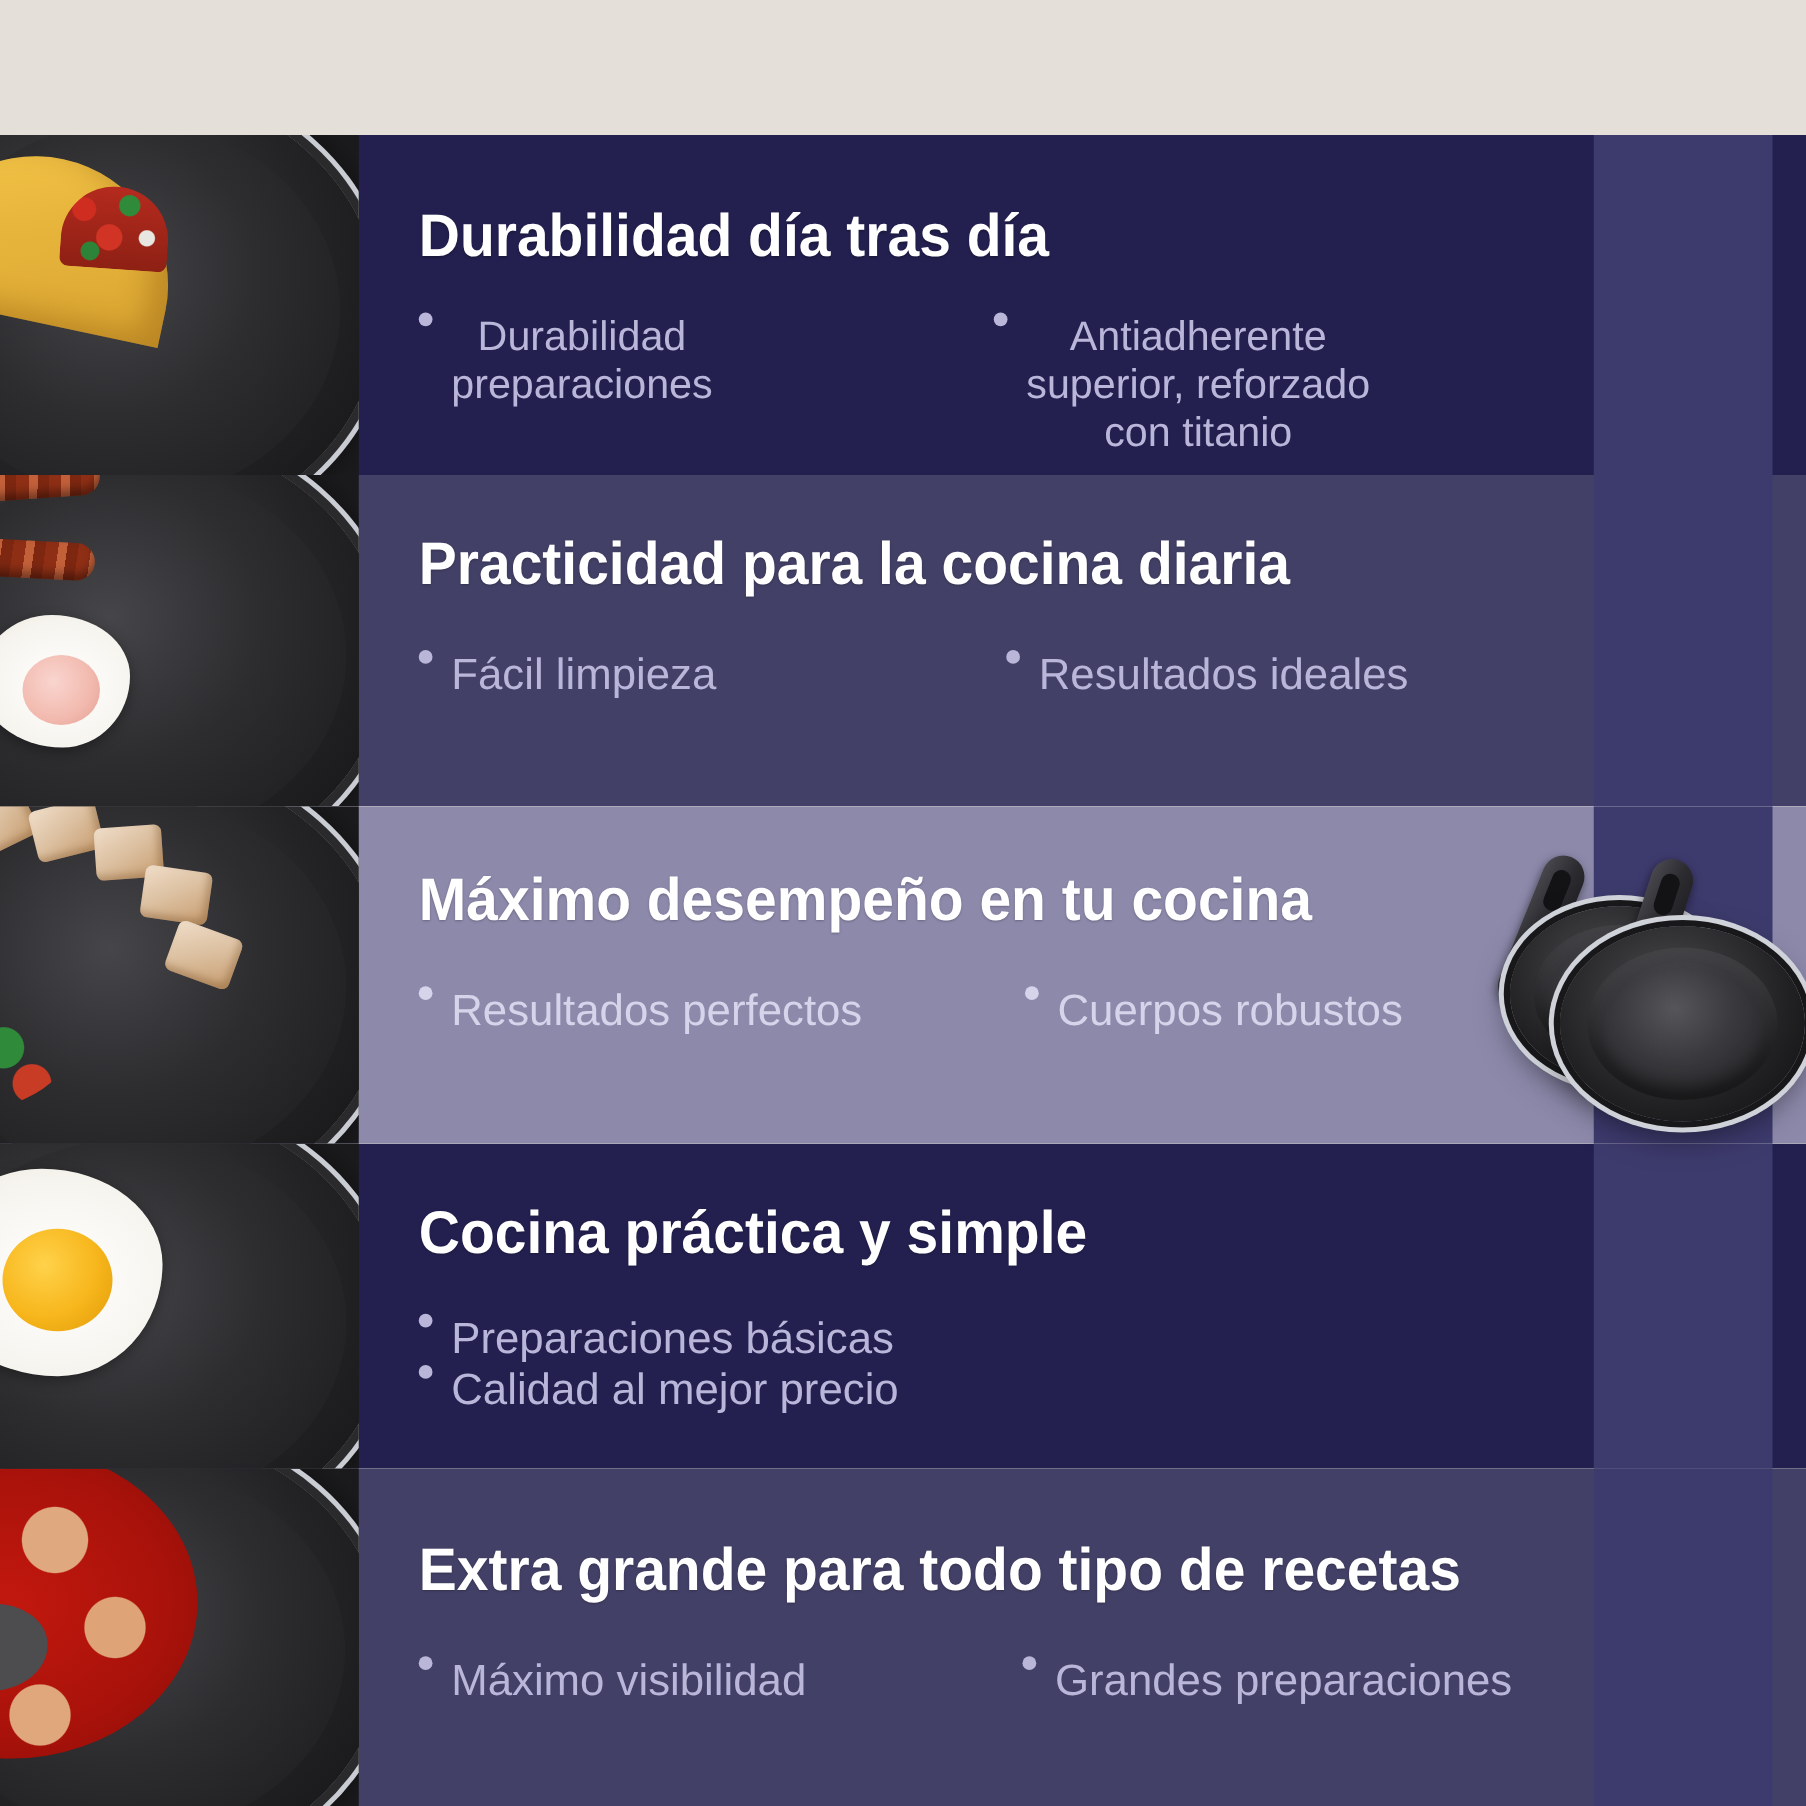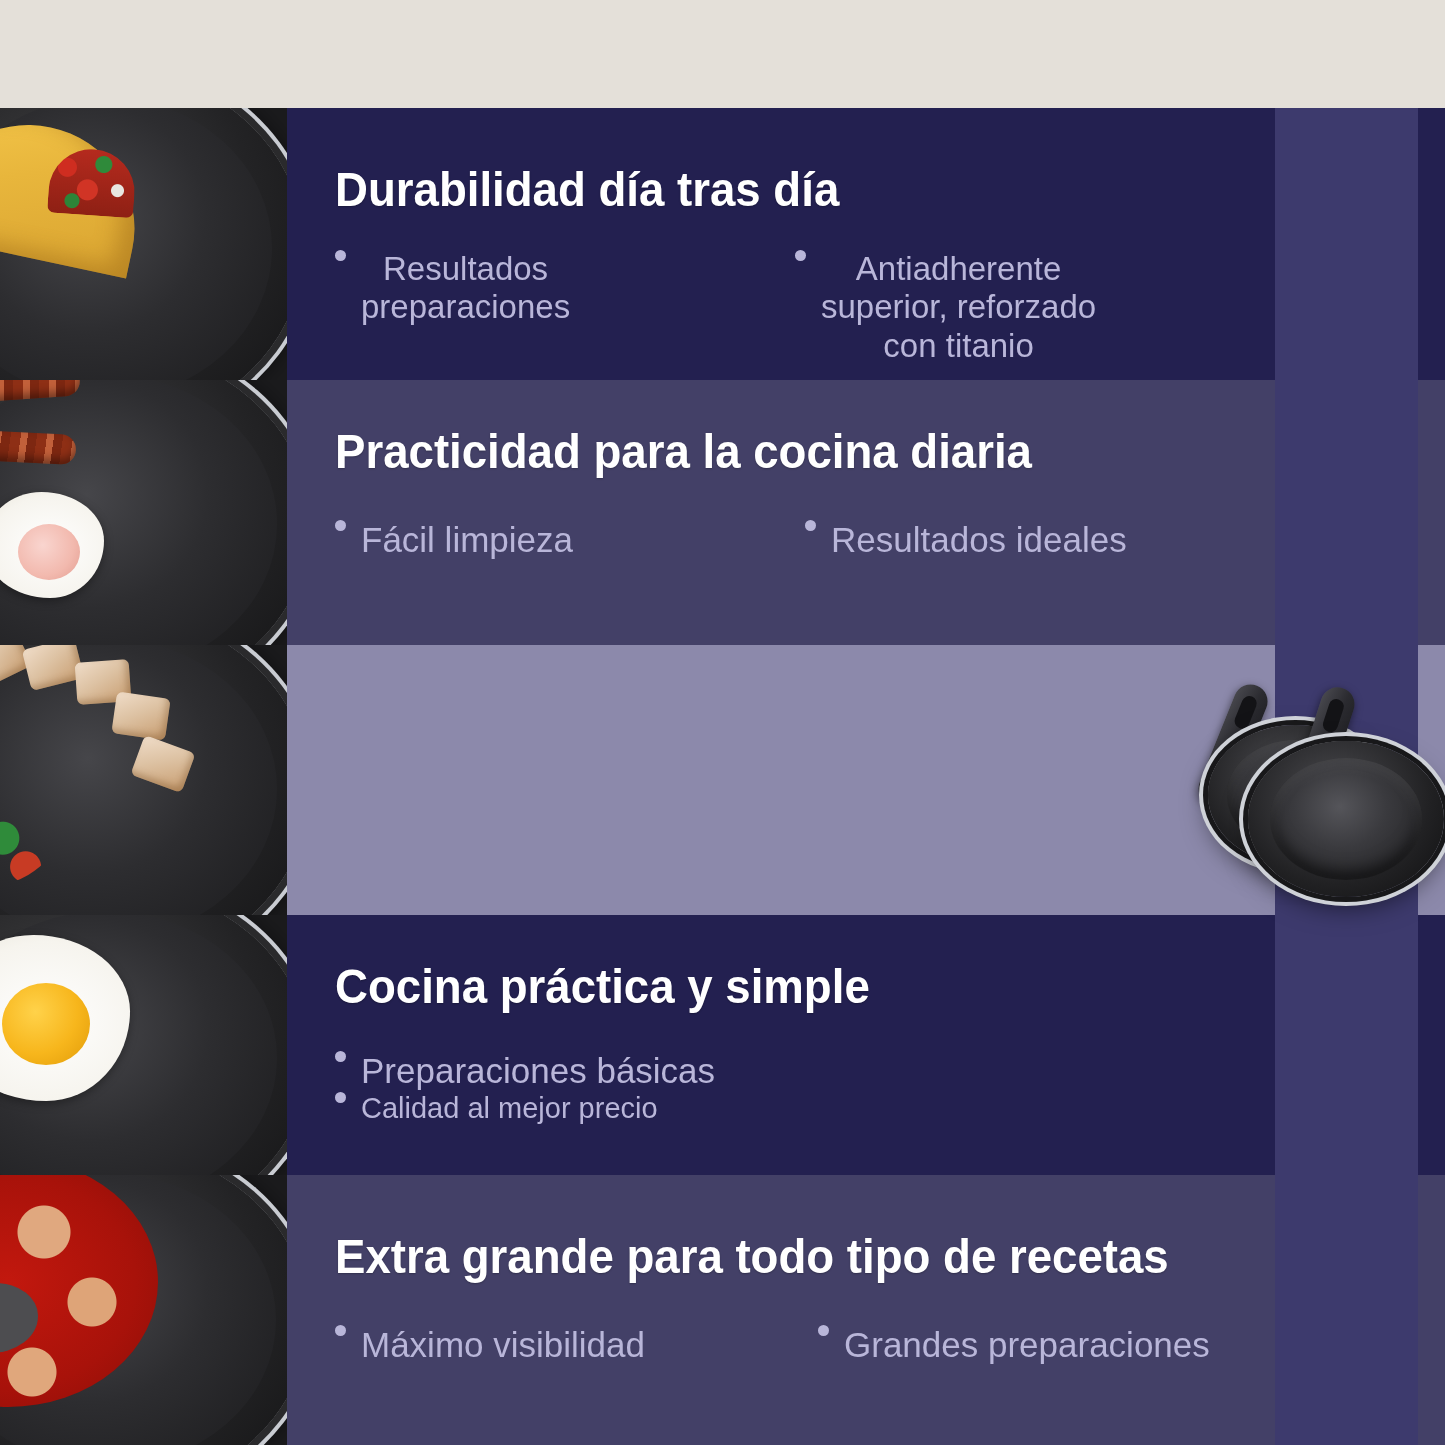--- a/index.html
+++ b/index.html
@@ -185,21 +185,21 @@
           <div class="pan-inner"></div>
           <div class="food omelette"></div>
         </div>
       </div>
 
       <div class="content">
         <div class="heading" style="top:58px;font-size:48px;">Durabilidad día tras día</div>
         <div class="bullets" style="top:142px;">
           <div class="bullet" style="width:460px;">
             <span class="dot"></span>
-            <span class="btext" style="font-size:33px;">Resultados
+            <span class="btext" style="font-size:33px;">Durabilidad
 preparaciones</span>
           </div>
           <div class="bullet" style="width:430px;">
             <span class="dot"></span>
             <span class="btext" style="font-size:33px;">Antiadherente
 superior, reforzado
 con titanio</span>
           </div>
         </div>
       </div>
@@ -246,20 +246,33 @@
 
           <div class="chickpiece" style="left:72px;top:28px;transform:rotate(-26deg);"></div>
           <div class="chickpiece" style="left:126px;top:34px;transform:rotate(-14deg);"></div>
           <div class="chickpiece" style="left:176px;top:52px;transform:rotate(-4deg);"></div>
           <div class="chickpiece" style="left:214px;top:86px;transform:rotate(8deg);"></div>
           <div class="chickpiece" style="left:236px;top:134px;transform:rotate(20deg);"></div>
           <div class="veg"></div>
         </div>
       </div>
 
+      <div class="content">
+        <div class="heading" style="top:52px;font-size:48px;">Máximo desempeño en tu cocina</div>
+        <div class="bullets" style="top:144px;">
+          <div class="bullet" style="width:485px;">
+            <span class="dot"></span>
+            <span class="btext" style="font-size:35px;">Resultados perfectos</span>
+          </div>
+          <div class="bullet" style="width:400px;">
+            <span class="dot"></span>
+            <span class="btext" style="font-size:35px;">Cuerpos robustos</span>
+          </div>
+        </div>
+      </div>
     </div>
 
     <div class="row dark" style="top:807px;height:260px;">
       <div class="row-bg" style="background:#232050;"></div>
       <div class="right-band"></div>
 
       <div class="media">
         <div class="pan" style="left:-98px;top:-32px;width:408px;height:350px;">
           <div class="pan-inner"></div>
           <div class="food egg big">
@@ -270,21 +283,21 @@
 
       <div class="content">
         <div class="heading" style="top:48px;font-size:48px;">Cocina práctica y simple</div>
         <div class="bullets" style="top:136px;flex-direction:column;">
           <div class="bullet" style="width:488px;">
             <span class="dot"></span>
             <span class="btext" style="font-size:35px;">Preparaciones básicas</span>
           </div>
           <div class="bullet" style="width:440px;">
             <span class="dot"></span>
-            <span class="btext" style="font-size:29px;">Calidad al mejor precio</span>
+            <span class="btext" style="font-size:35px;">Calidad al mejor precio</span>
           </div>
         </div>
       </div>
     </div>
 
     <div class="row mid" style="top:1067px;height:326px;">
       <div class="row-bg" style="background:#434067;"></div>
       <div class="right-band"></div>
 
       <div class="media">

